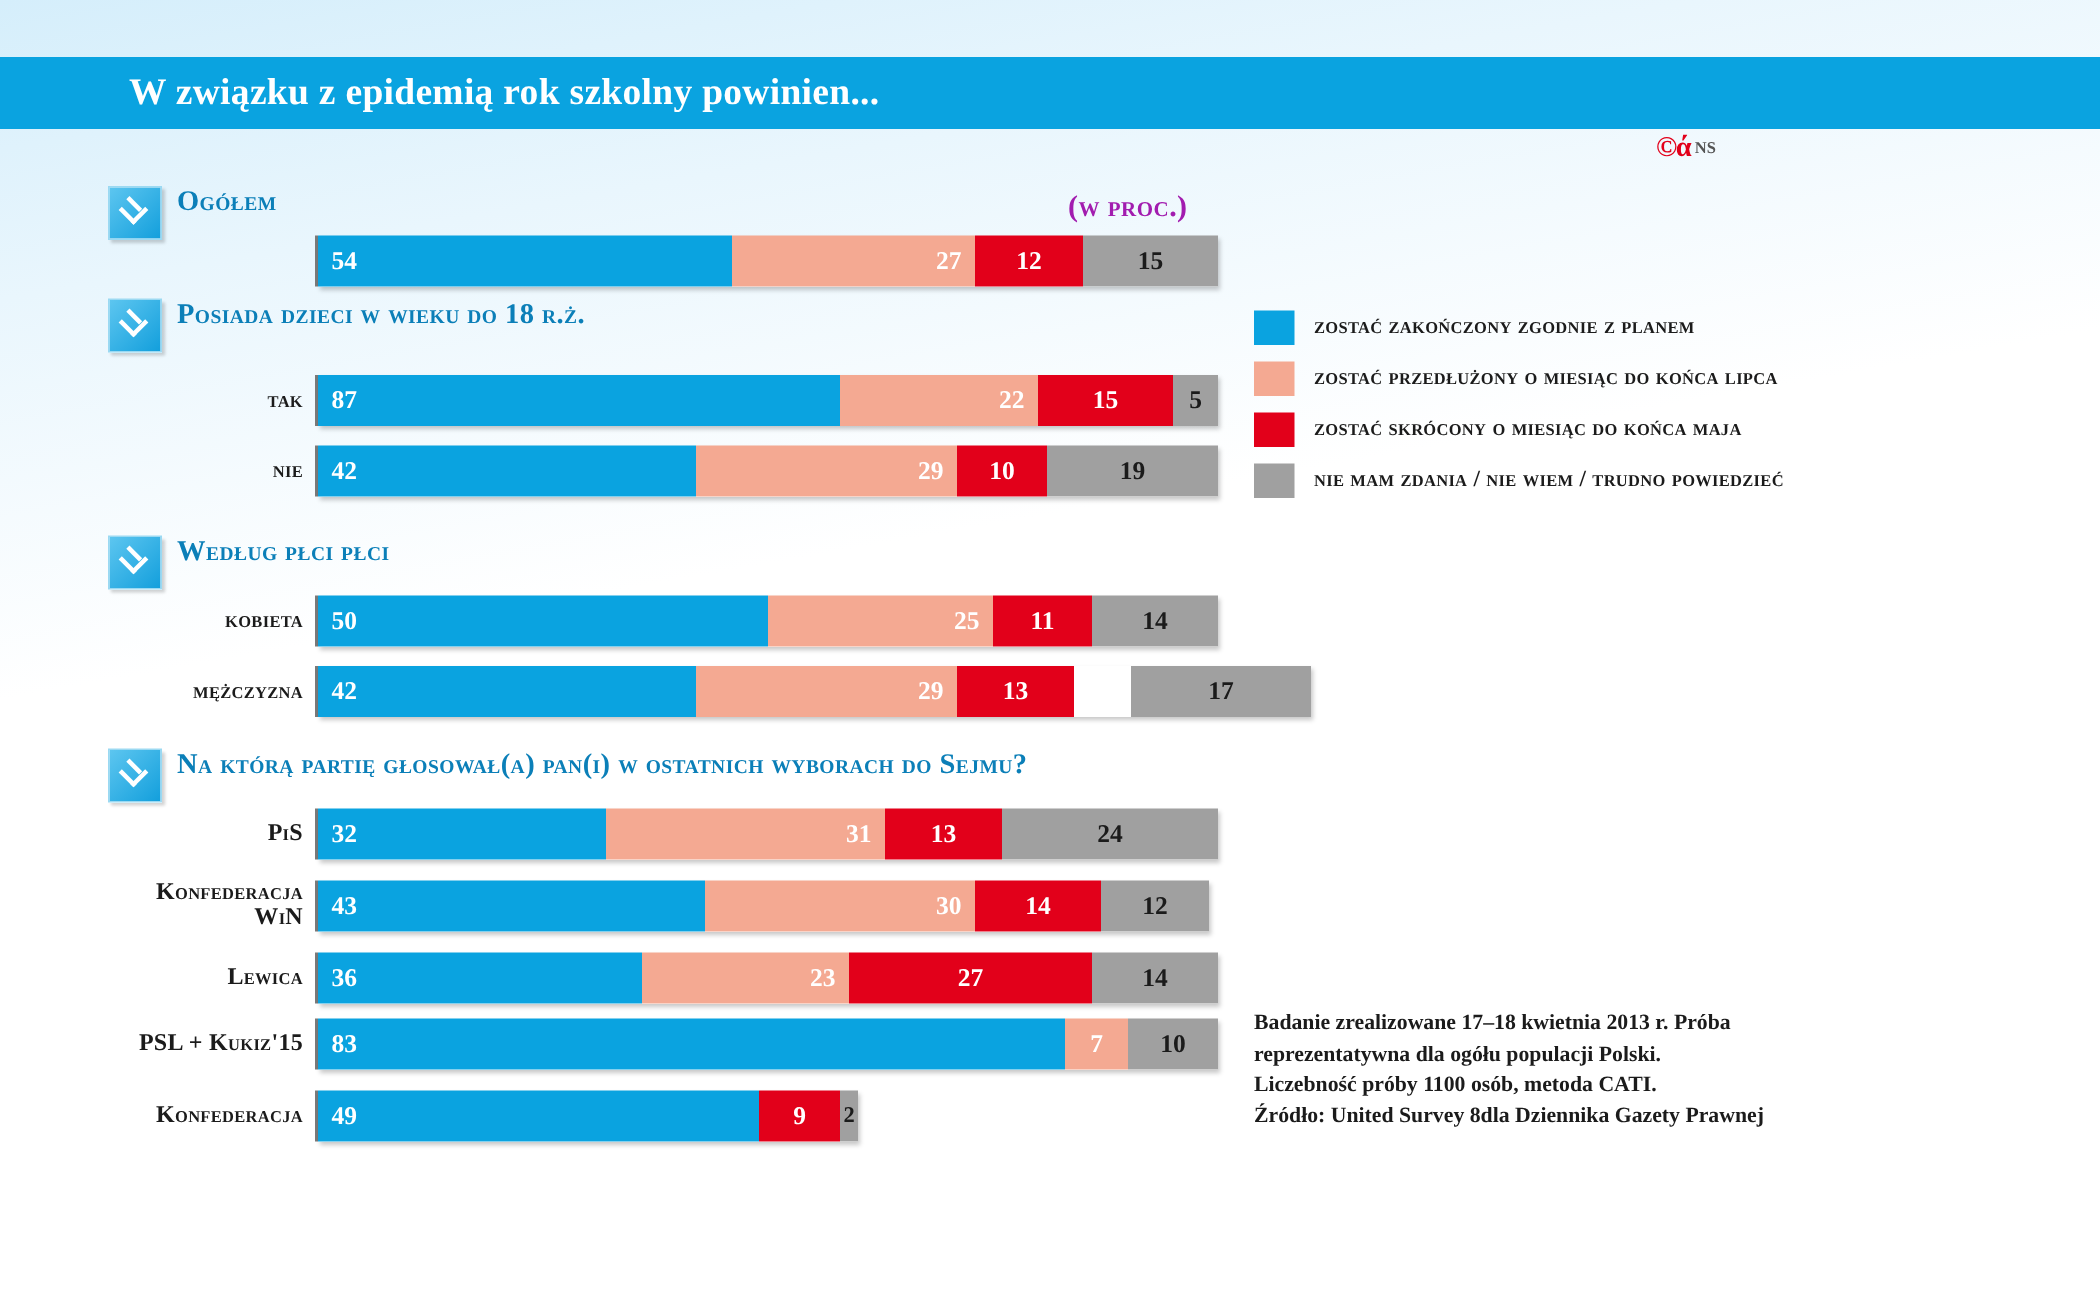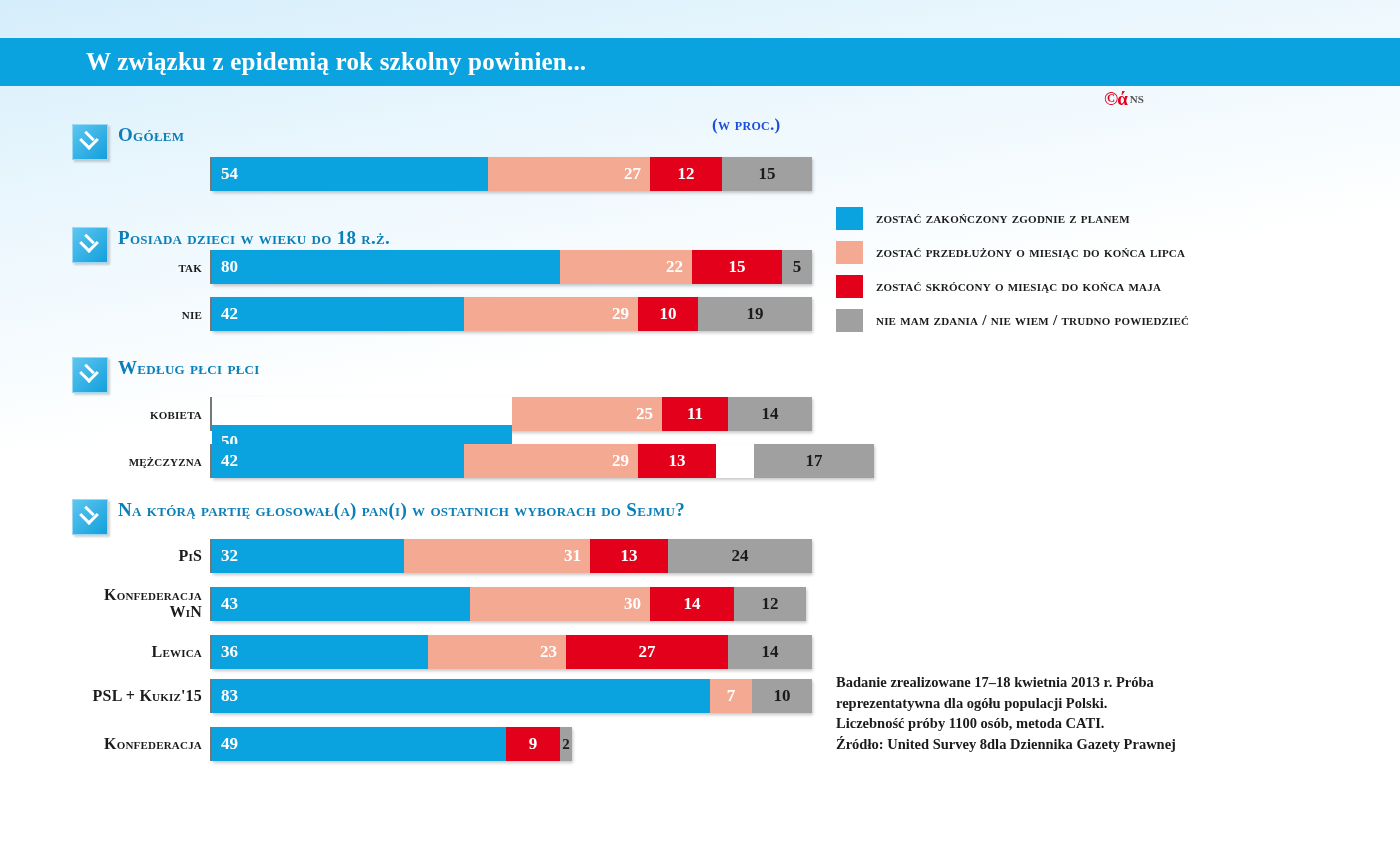--- a/index.html
+++ b/index.html
@@ -55,25 +55,25 @@
     color: #555;
     font-weight: bold;
     letter-spacing: 0;
     margin-left: 3px;
     vertical-align: 2px;
   }
 
   
   #unit-label {
     position: absolute;
-    left: 712px; top: 115px;
-    font-family: "Liberation Serif", serif;
-    font-weight: bold;
-    font-size: 17px;
-    color: #1d4ed8;
+    left: 712px; top: 127px;
+    font-family: "Liberation Serif", serif;
+    font-weight: bold;
+    font-size: 20px;
+    color: #a21caf;
     font-variant: small-caps;
     letter-spacing: 0.3px;
   }
 
   
   .section-head {
     position: absolute;
     display: flex;
     gap: 10px;
   }
@@ -222,21 +222,21 @@
   <span>©ά</span><span class="ns">NS</span>
 </div>
 
 <div id="unit-label">(w proc.)</div>
 
 <div class="section-head" style="left:72px; top:124px;">
   <div class="arrow-badge"></div>
   <div class="section-title">Ogółem</div>
 </div>
 
-<div class="section-head" style="left:72px; top:227px;">
+<div class="section-head" style="left:72px; top:199px;">
   <div class="arrow-badge"></div>
   <div class="section-title">Posiada dzieci w wieku do 18 r.ż.</div>
 </div>
 
 <div class="section-head" style="left:72px; top:357px;">
   <div class="arrow-badge"></div>
   <div class="section-title">Według płci płci</div>
 </div>
 
 <div class="section-head" style="left:72px; top:499px;">
@@ -251,21 +251,21 @@
     <div class="seg s2" style="width:162px;">27</div>
     <div class="seg s3" style="width:72px;">12</div>
     <div class="seg s4" style="width:90px;">15</div>
   </div>
 </div>
 
 <div class="axis-line" style="left:210px; top:250px; height:34px;"></div>
 <div class="bar-row" style="left:212px; top:250px;">
   <div class="row-label">tak</div>
   <div class="bar-track">
-    <div class="seg s1" style="width:348px;">80</div>
+    <div class="seg s1" style="width:348px;">87</div>
     <div class="seg s2" style="width:132px;">22</div>
     <div class="seg s3" style="width:90px;">15</div>
     <div class="seg s4" style="width:30px;">5</div>
   </div>
 </div>
 
 <div class="axis-line" style="left:210px; top:297px; height:34px;"></div>
 <div class="bar-row" style="left:212px; top:297px;">
   <div class="row-label">nie</div>
   <div class="bar-track">
@@ -273,21 +273,21 @@
     <div class="seg s2" style="width:174px;">29</div>
     <div class="seg s3" style="width:60px;">10</div>
     <div class="seg s4" style="width:114px;">19</div>
   </div>
 </div>
 
 <div class="axis-line" style="left:210px; top:397px; height:34px;"></div>
 <div class="bar-row" style="left:212px; top:397px;">
   <div class="row-label">kobieta</div>
   <div class="bar-track">
-    <div class="seg s1" style="width:300px;margin-top:28px;">50</div>
+    <div class="seg s1" style="width:300px;">50</div>
     <div class="seg s2" style="width:150px;">25</div>
     <div class="seg s3" style="width:66px;">11</div>
     <div class="seg s4" style="width:84px;">14</div>
   </div>
 </div>
 
 <div class="axis-line" style="left:210px; top:444px; height:34px;"></div>
 <div class="bar-row" style="left:212px; top:444px;">
   <div class="row-label">mężczyzna</div>
   <div class="bar-track">

